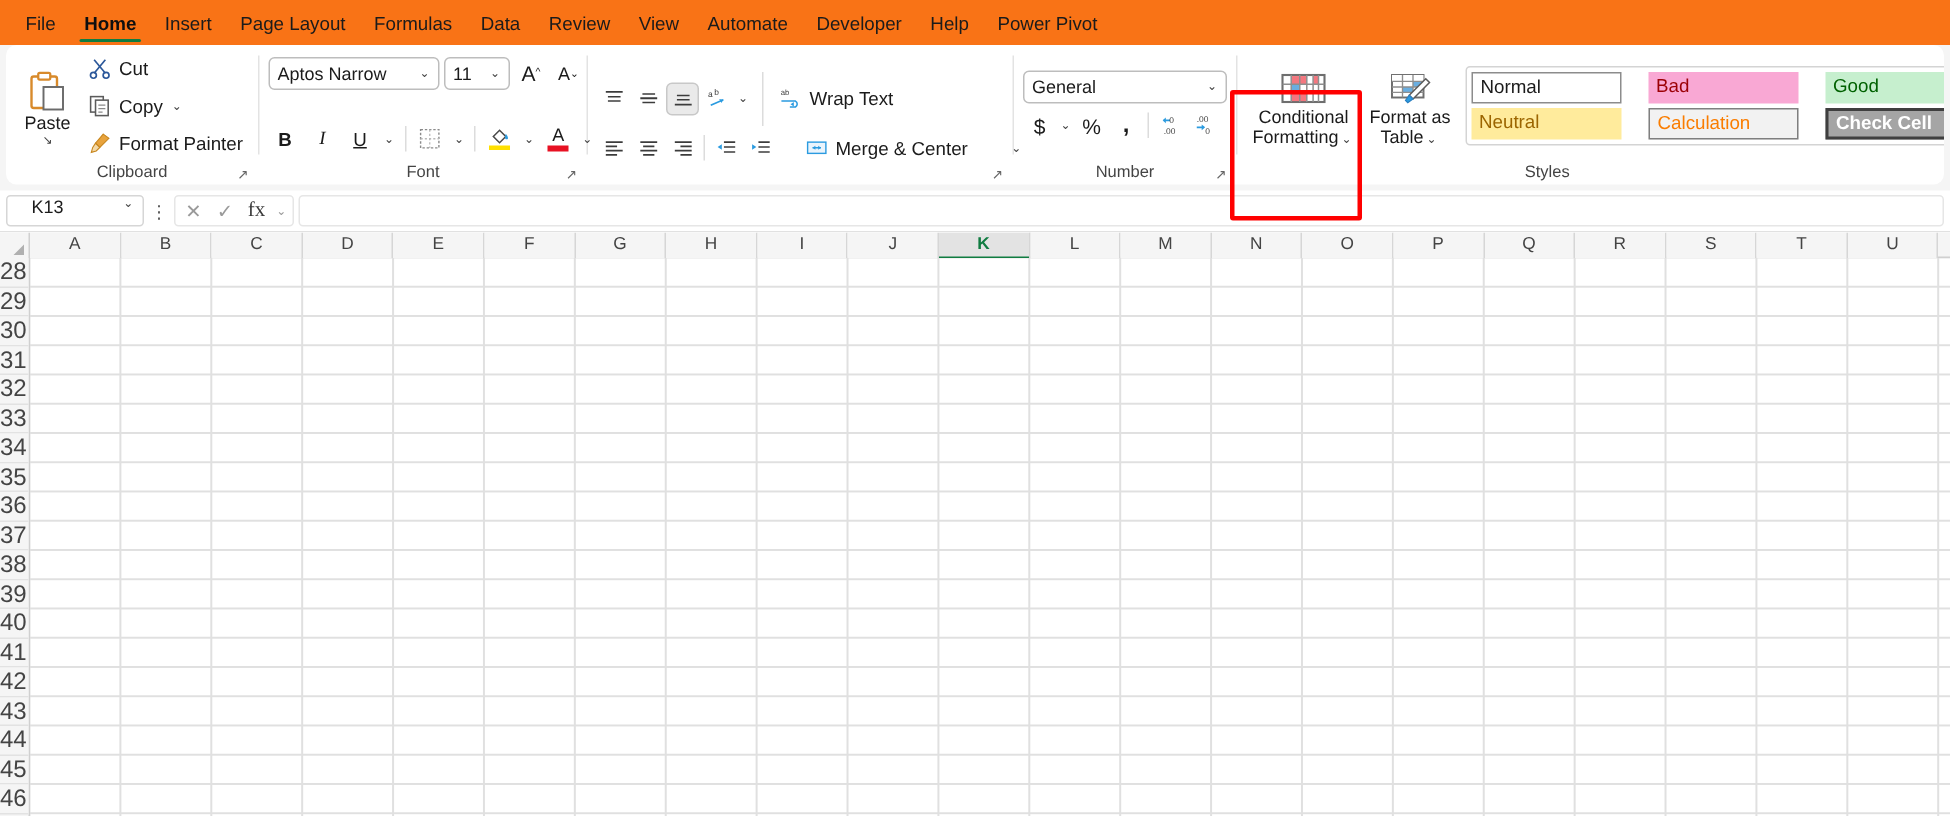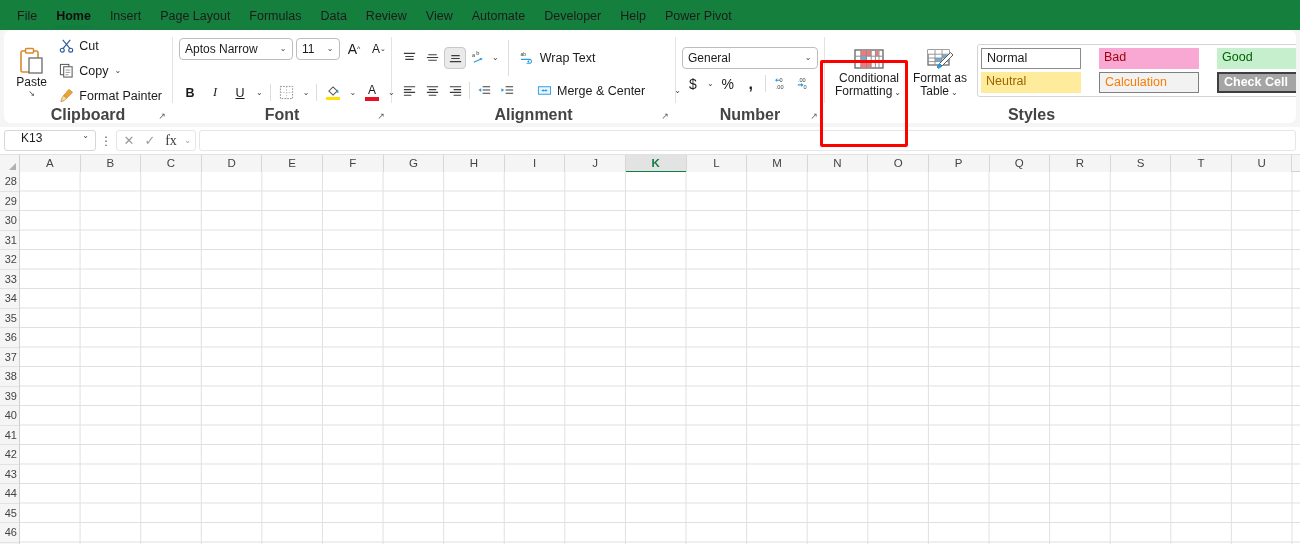--- a/index.html
+++ b/index.html
@@ -8,21 +8,21 @@
     width: 1300px; height: 544px;
     overflow: hidden;
     background: #ffffff;
     font-family: "Liberation Sans", sans-serif;
     -webkit-font-smoothing: antialiased;
   }
 
   
   #tabstrip {
     height: 30px;
-    background: #15803d;
+    background: #f97316;
     display: flex;
     align-items: flex-end;
     padding-left: 8px;
     position: relative;
     z-index: 5;
   }
   .tab {
     font-size: 12.5px;
     color: #1b1b1b;
     padding: 3px 9px 6px 9px;
@@ -69,27 +69,26 @@
     height: 100%;
   }
   .group-body {
     flex: 1;
     display: flex;
     align-items: center;
     padding: 0 6px;
   }
   .group-label {
     text-align: center;
-    font-size: 16px;
+    font-size: 11px;
     color: #444;
     height: 16px;
     line-height: 16px;
     position: relative;
     user-select: none;
-    font-weight: bold;
   }
   .group-sep {
     width: 1px;
     background: #e3e3e3;
     margin: 7px 0 20px 0;
     flex: 0 0 1px;
   }
   .dialog-launcher {
     position: absolute;
     right: 4px; bottom: 1px;
@@ -325,21 +324,21 @@
   #rowhead {
     width: 20px; flex: 0 0 20px;
     background: #f5f5f5;
     border-right: 1px solid #d0d0d0;
   }
   .rowcell {
     height: 19.5px;
     line-height: 19px;
     text-align: right;
     padding-right: 2px;
-    font-size: 11px;
+    font-size: 16px;
     color: #444;
     border-bottom: 1px solid #e2e2e2;
     background: #f5f5f5;
     cursor: default;
     user-select: none;
   }
   #cells {
     flex: 1;
     position: relative;
     background: #fff;
@@ -582,21 +581,20 @@
                 <line x1="5" y1="8" x2="11" y2="8" stroke="#2b9be0" stroke-width="1"></line>
                 <path d="M5 8 l2 -1.5 v3 z" fill="#2b9be0"></path>
                 <path d="M11 8 l-2 -1.5 v3 z" fill="#2b9be0"></path>
               </svg>
               <span class="btn-label">Merge &amp; Center</span>
               <span class="chev" style="margin-left:22px">⌄</span>
             </div>
           </div>
         </div>
       </div>
-      <div class="group-label">Alignment</div>
       <div class="dialog-launcher">↗</div>
     </div>
 
     <div class="group-sep"></div>
 
     <div class="group" style="width:148px">
       <div class="group-body">
         <div class="numgroup">
           <div class="combo" style="width:136px">
             <span class="cval">General</span>

